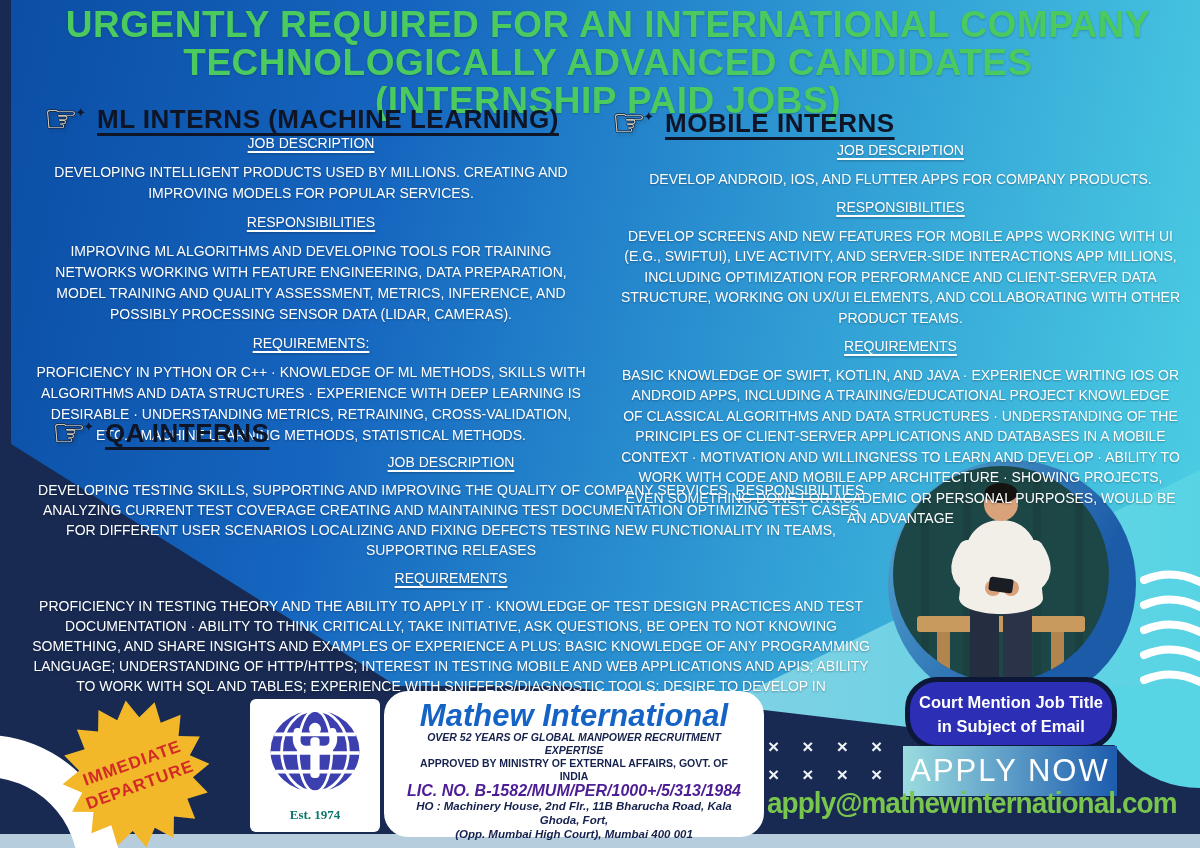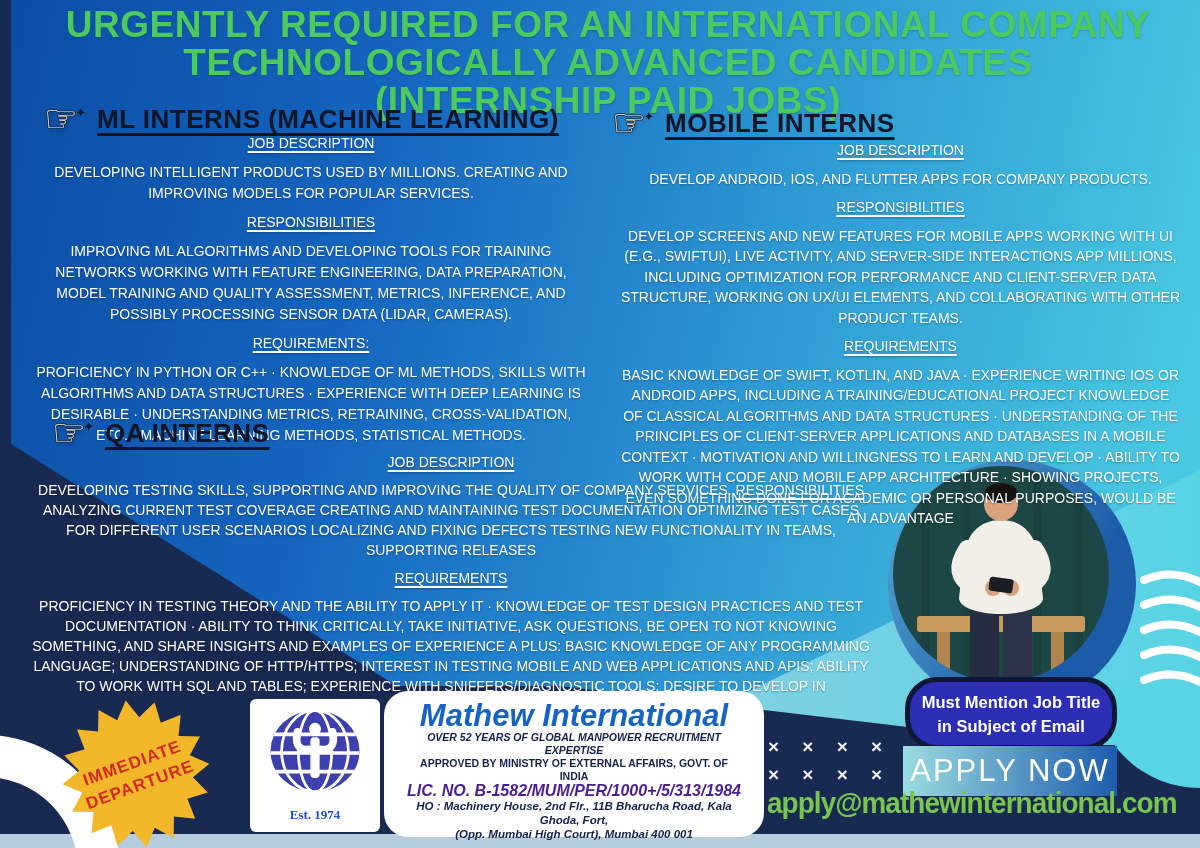--- a/index.html
+++ b/index.html
@@ -44,21 +44,21 @@
   .photo{position:absolute;left:893px;top:466px;width:216px;height:216px;border-radius:50%;
     overflow:hidden;z-index:1;}
   
   .star-wrap{position:absolute;left:60px;top:698px;width:152px;height:152px;z-index:3;transform:rotate(-8deg);}
   .star-text{position:absolute;left:0;top:0;width:152px;height:152px;display:flex;flex-direction:column;
     align-items:center;justify-content:center;transform:rotate(-12deg);color:#d32a26;font-weight:700;
     font-size:17px;letter-spacing:1px;line-height:23px;}
   
   .logo-card{position:absolute;left:250px;top:699px;width:130px;height:133px;background:#fff;
     border-radius:6px;display:flex;flex-direction:column;align-items:center;justify-content:center;z-index:3;}
-  .est{font-family:"Liberation Serif",serif;font-size:13px;font-weight:700;color:#1d4ed8;margin-top:9px;text-align:center;}
+  .est{font-family:"Liberation Serif",serif;font-size:13px;font-weight:700;color:#0f766e;margin-top:9px;text-align:center;}
   
   .company-card{position:absolute;left:384px;top:691px;width:380px;height:146px;background:#fff;
     border-radius:24px;text-align:center;padding:9px 22px;box-sizing:border-box;color:#15214d;z-index:3;}
   .company-name{font-size:31px;line-height:31px;font-style:italic;font-weight:700;color:#1663c6;}
   .tag{font-size:10.5px;line-height:13px;font-weight:700;font-style:italic;}
   .tag2{font-size:10.5px;line-height:13px;font-weight:700;}
   .lic{font-size:16px;line-height:16px;font-weight:700;font-style:italic;color:#4c1d95;}
   .addr{font-size:11.5px;line-height:14px;font-weight:700;font-style:italic;}
   .contact{font-size:12px;line-height:15px;font-weight:700;font-style:italic;margin-top:9px;}
   
@@ -198,21 +198,21 @@
     <div class="contact">Contact :  +91 22 2267 08 17 / 6633 33 80 / 6633 33 81</div>
     <div class="addr">7715058530 | 8108420103 | 9987337409</div>
   </div>
 
   <div class="crosses">
     <div>× × × ×</div>
     <div>× × × ×</div>
   </div>
 
   <div class="note">
-    <span>Must Mention Job Title</span>
+    <span>Court Mention Job Title</span>
     <span>in Subject of Email</span>
   </div>
 
   <button class="apply">APPLY NOW</button>
 
   <a href="#" class="email">apply@mathewinternational.com</a>
 
 </div>
 
 </body></html>

